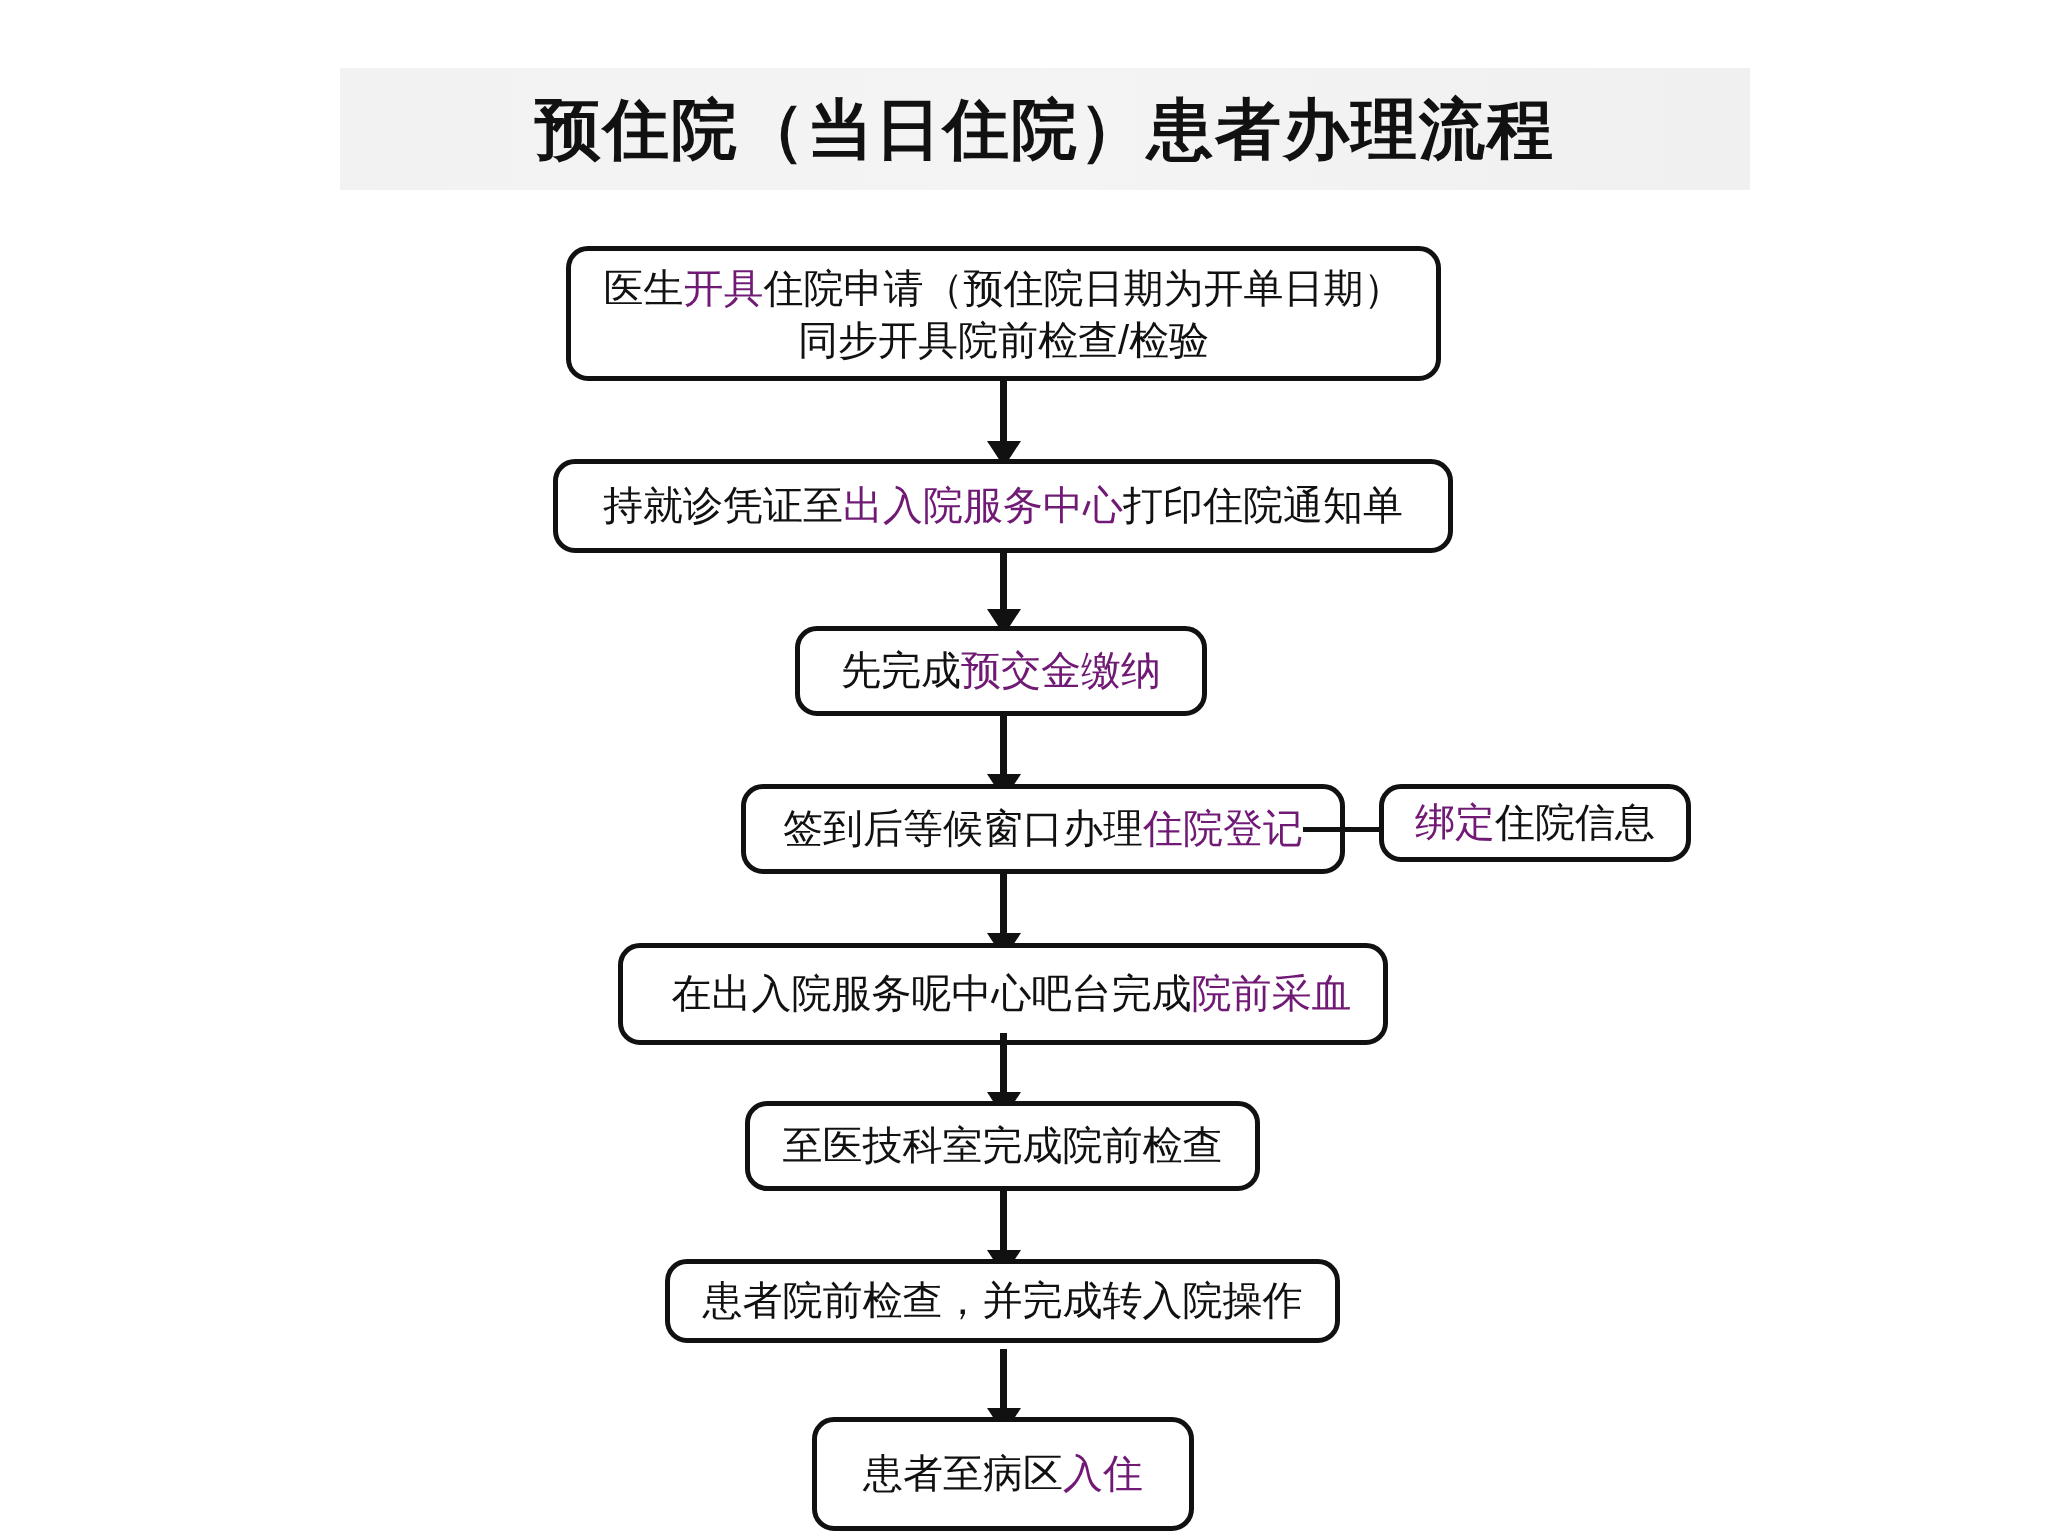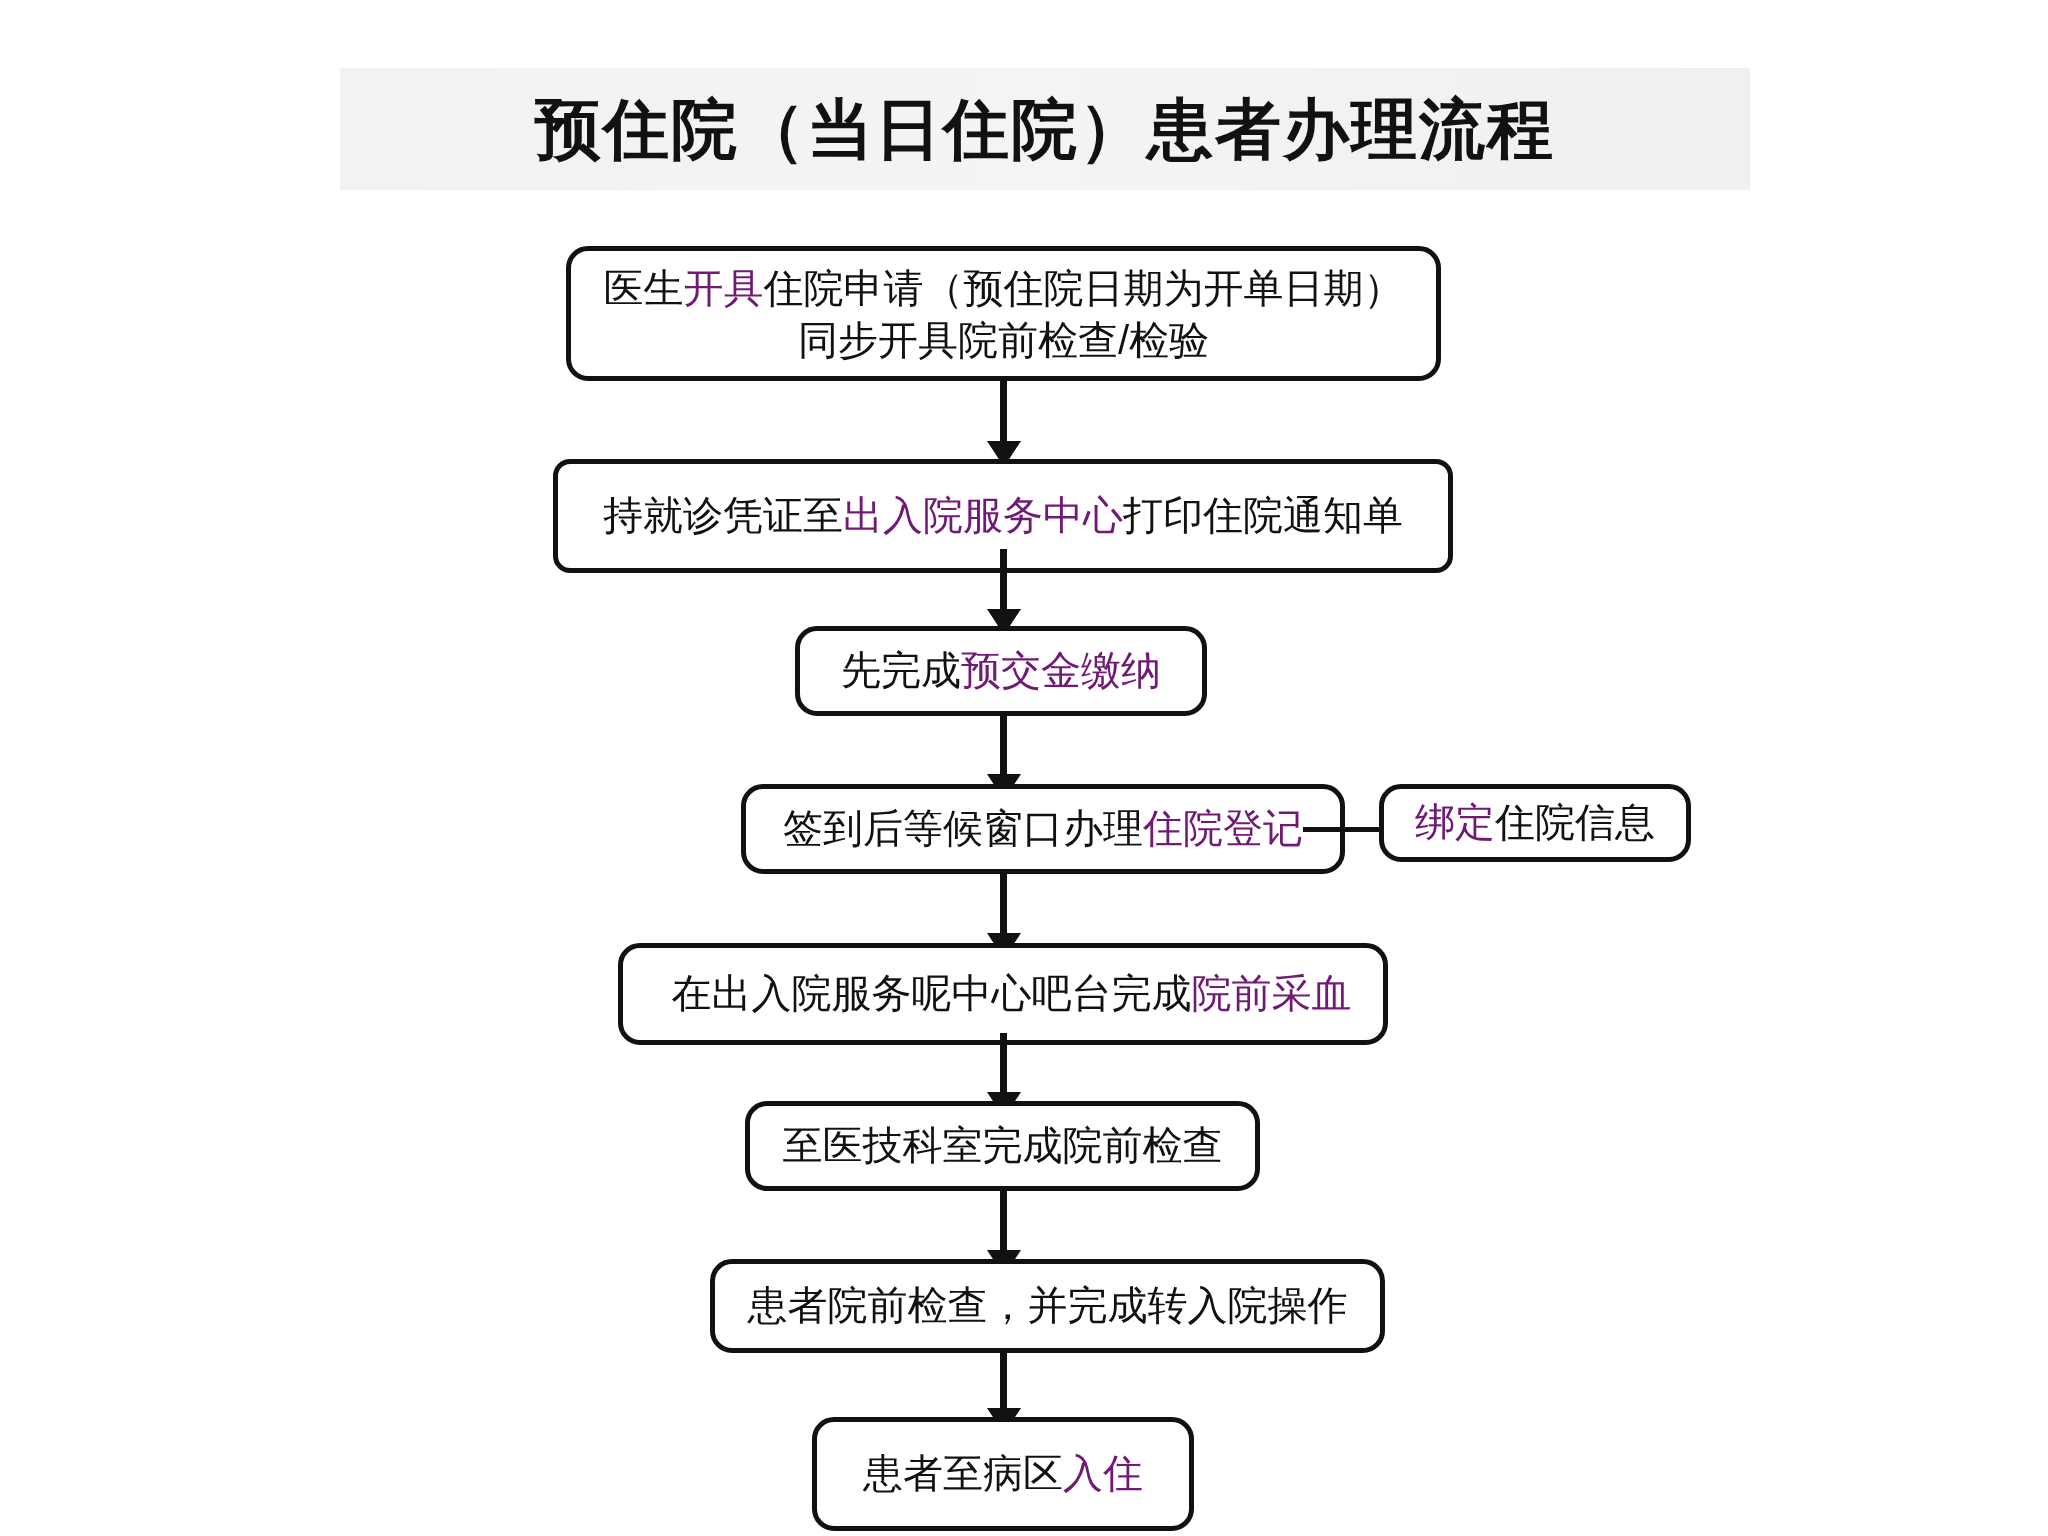--- a/index.html
+++ b/index.html
@@ -102,21 +102,21 @@
   </div>
 
   <div class="node two-line" style="left:566px; top:230px; width:875px; height:135px;">
     <span class="line"><span>医生</span><span class="hl">开具</span><span>住院申请（预住院日期为开单日期）</span></span>
     <span class="line">同步开具院前检查/检验</span>
   </div>
 
   <div class="vline" style="left:1000px; top:365px; height:68px;"></div>
   <div class="arrowhead" style="left:987px; top:425px;"></div>
 
-  <div class="node" style="left:553px; top:443px; width:900px; height:114px;border-radius:17px;">
+  <div class="node" style="left:553px; top:443px; width:900px; height:94px;">
     <span class="line"><span>持就诊凭证至</span><span class="hl">出入院服务中心</span><span>打印住院通知单</span></span>
   </div>
 
   <div class="vline" style="left:1000px; top:533px; height:68px;"></div>
   <div class="arrowhead" style="left:987px; top:593px;"></div>
 
   <div class="node" style="left:795px; top:610px; width:412px; height:90px;">
     <span class="line"><span>先完成</span><span class="hl">预交金缴纳</span><span></span></span>
   </div>
 
@@ -143,21 +143,21 @@
   <div class="vline" style="left:1000px; top:1017px; height:66px;"></div>
   <div class="arrowhead" style="left:987px; top:1076px;"></div>
 
   <div class="node" style="left:745px; top:1085px; width:515px; height:90px;">
     <span class="line"><span>至医技科室完成院前检查</span><span class="hl"></span><span></span></span>
   </div>
 
   <div class="vline" style="left:1000px; top:1175px; height:66px;"></div>
   <div class="arrowhead" style="left:987px; top:1234px;"></div>
 
-  <div class="node" style="left:665px; top:1243px; width:675px; height:94px;margin-left:45px;">
+  <div class="node" style="left:665px; top:1243px; width:675px; height:84px;">
     <span class="line"><span>患者院前检查，并完成转入院操作</span><span class="hl"></span><span></span></span>
   </div>
 
   <div class="vline" style="left:1000px; top:1333px; height:66px;"></div>
   <div class="arrowhead" style="left:987px; top:1392px;"></div>
 
   <div class="node" style="left:812px; top:1401px; width:382px; height:114px;">
     <span class="line"><span>患者至病区</span><span class="hl">入住</span><span></span></span>
   </div>
 

